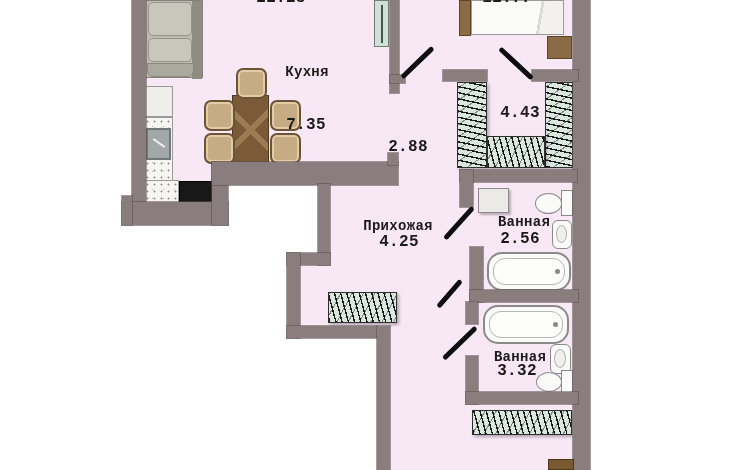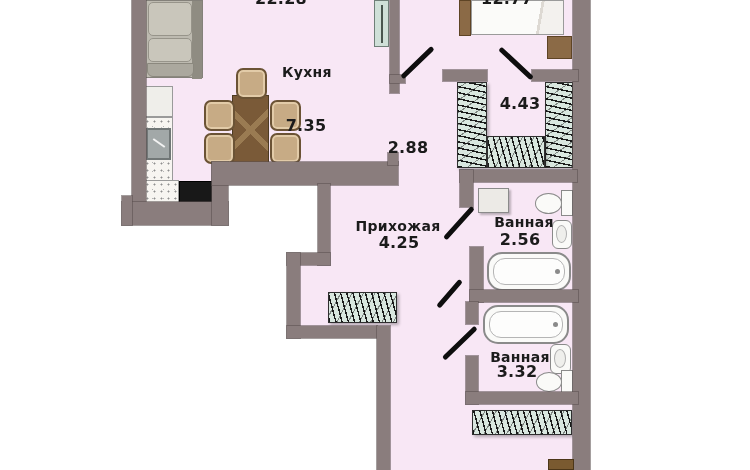--- a/index.html
+++ b/index.html
@@ -13,21 +13,21 @@
       repeating-linear-gradient(118deg, rgba(15,15,15,.45) 0 1px, transparent 1px 10px),
       #d9e7df;
       border:1.5px solid #2f2f2f;box-shadow:2px 2px 3px rgba(0,0,0,.28);z-index:6;}
   .hatch.vert{background:
       repeating-linear-gradient(12deg, rgba(15,15,15,.95) 0 1.4px, transparent 1.4px 6px),
       repeating-linear-gradient(-35deg, rgba(15,15,15,.45) 0 1px, transparent 1px 10px),
       #d9e7df;}
   .swing{position:absolute;height:5px;background:#0e0e0e;border-radius:3px;
          transform-origin:0 50%;z-index:12;}
   .rlabel{position:absolute;transform:translate(-50%,-50%);color:#1b1b1b;
-          font-weight:bold;white-space:nowrap;z-index:15;letter-spacing:.3px;}
+          font-weight:bold;white-space:nowrap;z-index:15;letter-spacing:.3px;font-family:Liberation Mono, monospace;}
   .name{font-size:14px;}
   .area{font-size:16px;}
   .fixture{background:#fafaf8;border:1.5px solid #8a8a8a;z-index:6;}
   .wood{background:#7a5a38;border:1px solid #4c3a22;z-index:5;}
   .speckle{background-image:
       radial-gradient(circle,#8f8f8f .9px,transparent 1.1px),
       radial-gradient(circle,#b5b5b5 .8px,transparent 1px);
       background-size:7px 7px,11px 9px;background-position:0 0,3px 4px;
       background-color:#f7f5f1;border:1px solid #9a9a9a;z-index:5;}
   .chair{position:absolute;width:27px;height:27px;background:#c7ab85;border:2px solid #6b5335;
@@ -141,21 +141,21 @@
   <div class="swing" style="left:473px;top:205px;width:42px;transform:rotate(132deg);"></div>
   <div class="swing" style="left:461px;top:278px;width:35px;transform:rotate(131deg);"></div>
   <div class="swing" style="left:476px;top:325px;width:45px;transform:rotate(136deg);"></div>
   <div class="abs" style="left:548px;top:459px;width:26px;height:11px;background:#7a5a30;border:1px solid #4c3618;z-index:11;"></div>
 
   <div class="rlabel area" style="left:281px;top:-2px;">22.28</div>
   <div class="rlabel area" style="left:507px;top:-2px;">12.77</div>
   <div class="rlabel name" style="left:307px;top:72px;">Кухня</div>
   <div class="rlabel area" style="left:306px;top:90px;margin-top:35px;">7.35</div>
   <div class="rlabel area" style="left:408px;top:147px;">2.88</div>
-  <div class="rlabel area" style="left:520px;top:103px;">4.43</div>
+  <div class="rlabel area" style="left:520px;top:113px;">4.43</div>
   <div class="rlabel name" style="left:398px;top:226px;">Прихожая</div>
   <div class="rlabel area" style="left:399px;top:242px;">4.25</div>
   <div class="rlabel name" style="left:524px;top:222px;">Ванная</div>
   <div class="rlabel area" style="left:520px;top:239px;">2.56</div>
   <div class="rlabel name" style="left:520px;top:357px;">Ванная</div>
   <div class="rlabel area" style="left:517px;top:371px;">3.32</div>
 
 
 
 </div>

